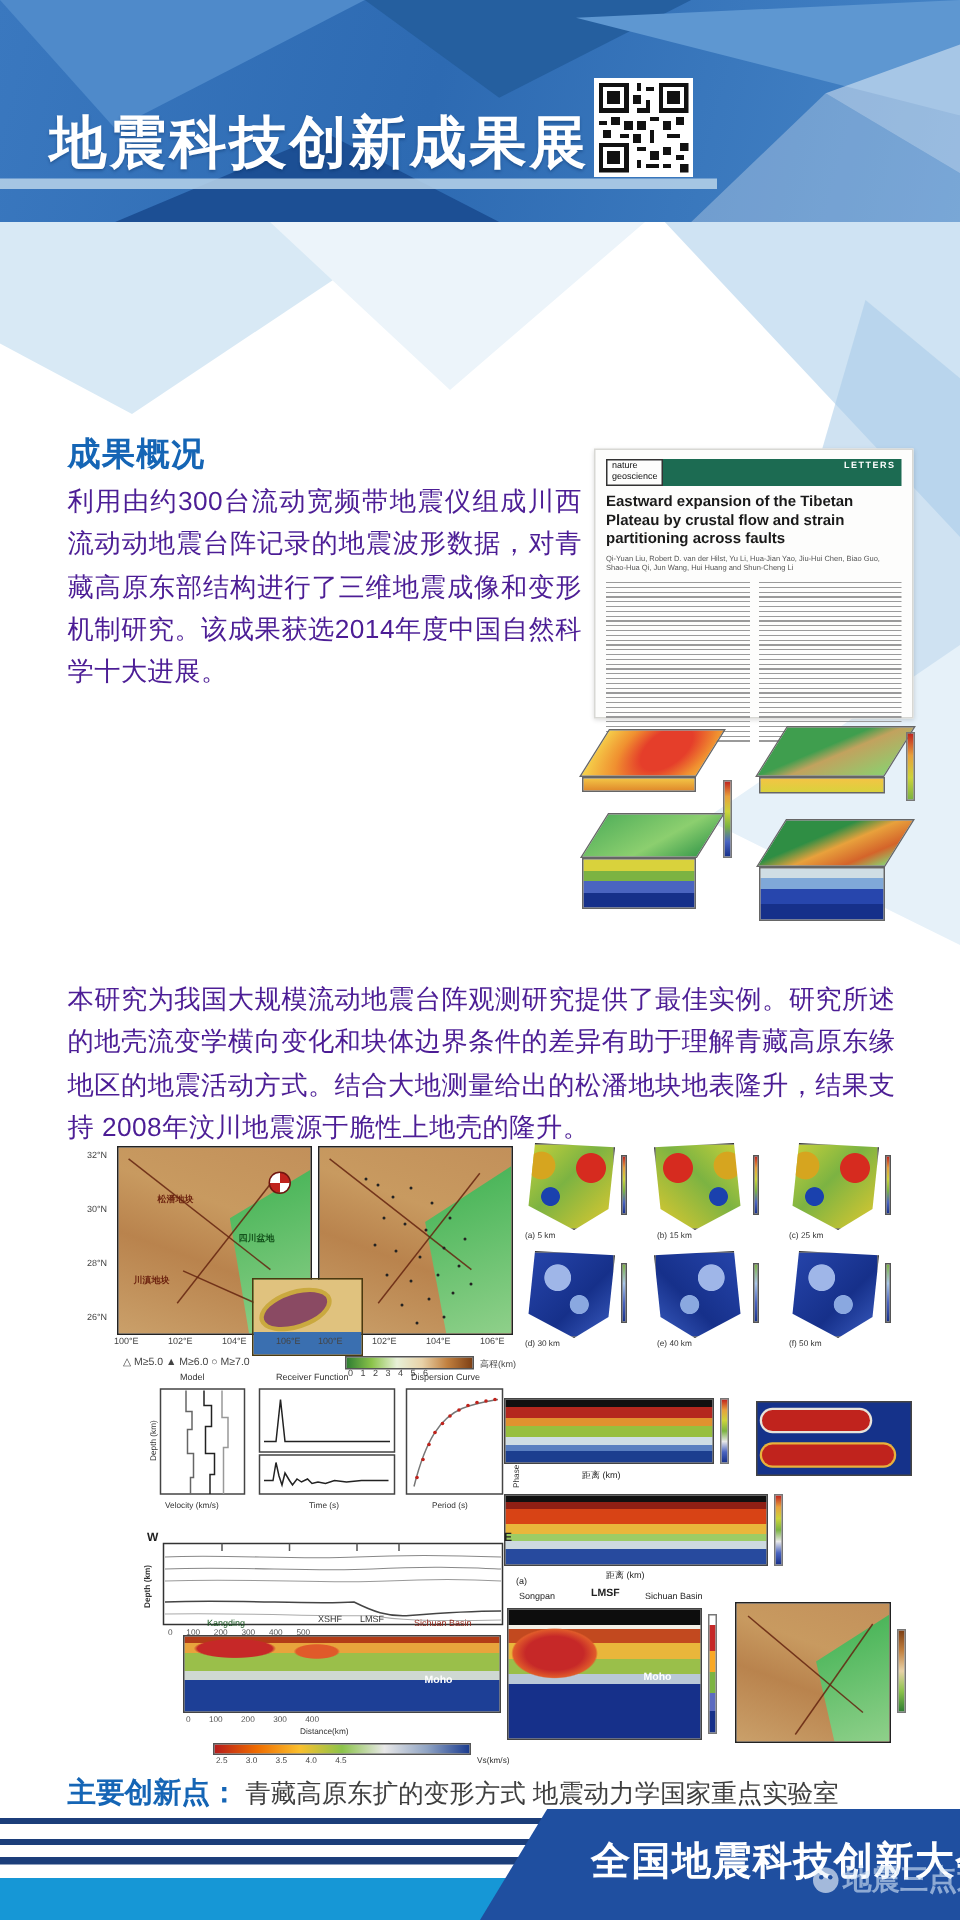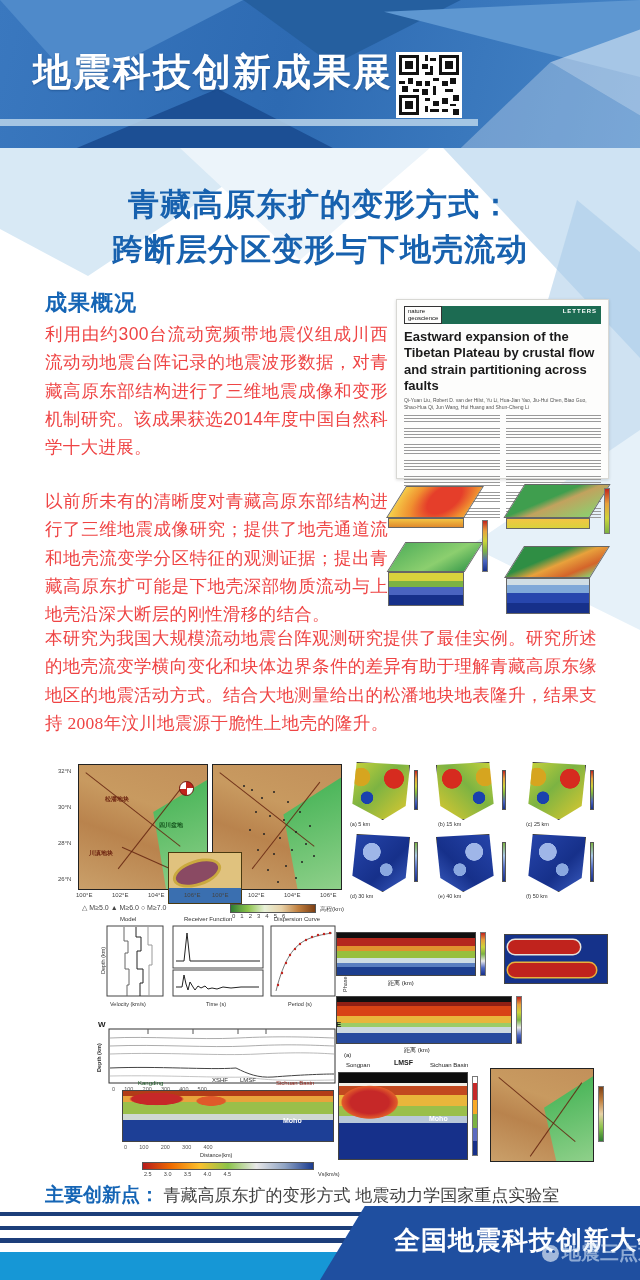--- a/index.html
+++ b/index.html
@@ -3,40 +3,40 @@
 <meta charset="utf-8">
 <style>
   html,body{margin:0;padding:0;background:#888;}
   .page{position:relative;width:640px;height:1280px;background:#fff;overflow:hidden;
         font-family:"Liberation Sans","DejaVu Sans",sans-serif;}
   .abs{position:absolute;}
 
   
   .hdr{left:0;top:0;width:640px;height:148px;background:linear-gradient(105deg,#3a78bf 0%,#2d6ab2 45%,#4685c7 100%);overflow:hidden;}
   .tri{position:absolute;inset:0;}
-  .hdr-title{position:absolute;left:33px;top:47px;font-size:38px;font-weight:900;color:#fff;letter-spacing:2px;text-shadow:0 1px 2px rgba(0,40,90,.35);}
+  .hdr-title{position:absolute;left:33px;top:70px;font-size:38px;font-weight:900;color:#fff;letter-spacing:2px;text-shadow:0 1px 2px rgba(0,40,90,.35);}
   .hdr-band{position:absolute;left:0;top:119px;width:478px;height:7px;background:rgba(185,212,234,.85);}
   .qr{position:absolute;left:396px;top:52px;width:66px;height:66px;background:#fff;padding:3px;box-sizing:border-box;}
 
   
   .poly{position:absolute;}
 
   
   .main-title{left:0;top:183px;width:640px;text-align:center;color:#1761ae;font-weight:900;font-size:31px;line-height:1.45;letter-spacing:1px;}
 
   
   .sec-h{color:#1565b5;font-weight:900;font-size:22px;letter-spacing:1px;}
-  .sec-p{font-size:17.5px;color:#ef4444;line-height:1.62;text-align:justify;letter-spacing:.3px;}
+  .sec-p{font-size:17.5px;color:#4c1d95;line-height:1.62;text-align:justify;letter-spacing:.3px;}
 
   
   .paper{left:396px;top:299px;width:213px;height:180px;background:#fdfdfc;border:1px solid #d8d8d4;box-shadow:0 1px 3px rgba(0,0,0,.15);padding:6px 7px;box-sizing:border-box;}
   .paper-top{display:flex;align-items:stretch;height:18px;}
   .jbox{border:1px solid #333;font-size:6px;line-height:1.1;padding:1px 3px;color:#111;white-space:pre;}
   .lbar{flex:1;background:#1c6b52;color:#fff;font-size:6px;font-weight:bold;text-align:right;padding:2px 4px 0 0;letter-spacing:1px;}
-  .ptitle{font-size:13px;font-weight:bold;color:#1a1a1a;margin-top:5px;line-height:1.25;}
+  .ptitle{font-size:10px;font-weight:bold;color:#1a1a1a;margin-top:5px;line-height:1.25;}
   .pauth{font-size:5px;color:#555;margin-top:3px;line-height:1.3;}
   .pcols{display:flex;gap:6px;margin-top:5px;}
   .pcol{flex:1;height:108px;background:repeating-linear-gradient(to bottom,#9a9a9a 0,#9a9a9a .8px,transparent .8px,transparent 3.2px);}
 
   
   .iso{position:absolute;border:1px solid #666;box-sizing:border-box;}
   .cbar-v{position:absolute;width:6px;border:1px solid #777;box-sizing:border-box;}
 
   
   .topo{position:absolute;border:1px solid #222;box-sizing:border-box;overflow:hidden;
@@ -150,58 +150,53 @@
     </div>
   </div>
 
   <div class="poly" style="left:40px;top:148px;width:180px;height:11px;clip-path:polygon(0 0,100% 0,80% 100%,10% 100%);background:#1b4e93;"></div>
   <div class="poly" style="left:-20px;top:148px;width:300px;height:128px;clip-path:polygon(0 0,100% 0,36% 100%,0 55%);background:#d8e9f5;"></div>
   <div class="poly" style="left:180px;top:148px;width:250px;height:112px;clip-path:polygon(0 0,100% 0,48% 100%);background:#ecf4fa;"></div>
   <div class="poly" style="left:400px;top:148px;width:240px;height:210px;clip-path:polygon(18% 0,100% 0,100% 100%);background:#cfe3f3;"></div>
   <div class="poly" style="left:500px;top:200px;width:140px;height:290px;clip-path:polygon(55% 0,100% 18%,100% 100%,8% 78%);background:rgba(168,202,232,.55);"></div>
   <div class="poly" style="left:470px;top:430px;width:170px;height:200px;clip-path:polygon(100% 0,100% 100%,0 58%);background:#e6f1f9;"></div>
 
-  <div class="abs main-title">
-    <div>青藏高原东扩的变形方式：</div>
-    <div>跨断层分区变形与下地壳流动</div>
-  </div>
 
   <div class="abs sec-h" style="left:45px;top:288px;">成果概况</div>
   <div class="abs sec-p" style="left:45px;top:320px;width:343px;">利用由约300台流动宽频带地震仪组成川西流动动地震台阵记录的地震波形数据，对青藏高原东部结构进行了三维地震成像和变形机制研究。该成果获选2014年度中国自然科学十大进展。</div>
 
   <div class="abs paper">
     <div class="paper-top">
       <div class="jbox">nature
 geoscience</div>
       <div class="lbar">LETTERS</div>
     </div>
     <div class="ptitle">Eastward expansion of the Tibetan Plateau by crustal flow and strain partitioning across faults</div>
     <div class="pauth">Qi-Yuan Liu, Robert D. van der Hilst, Yu Li, Hua-Jian Yao, Jiu-Hui Chen, Biao Guo, Shao-Hua Qi, Jun Wang, Hui Huang and Shun-Cheng Li</div>
     <div class="pcols">
       <div class="pcol"></div>
       <div class="pcol"></div>
     </div>
   </div>
 
-  <div class="abs sec-p" style="left:45px;top:487px;width:343px;">以前所未有的清晰度对青藏高原东部结构进行了三维地震成像研究；提供了地壳通道流和地壳流变学分区特征的观测证据；提出青藏高原东扩可能是下地壳深部物质流动与上地壳沿深大断层的刚性滑移的结合。</div>
 
   <div class="abs" style="left:386px;top:480px;width:228px;height:142px;">
     <div class="iso" style="left:10px;top:6px;width:78px;height:32px;transform:skewX(-32deg);background:radial-gradient(circle at 60% 40%,#e53e2a 0 30%,#f09030 60%,#f6d44c 100%);"></div>
     <div class="iso" style="left:2px;top:38px;width:76px;height:10px;background:linear-gradient(#f3c445,#e08a2c);"></div>
     <div class="iso" style="left:10px;top:62px;width:78px;height:30px;transform:skewX(-32deg);background:linear-gradient(140deg,#57b25c,#8ccf6f 60%,#3f9e4e);"></div>
     <div class="iso" style="left:2px;top:92px;width:76px;height:34px;background:linear-gradient(#d9d23c 0 25%,#7cb342 25% 45%,#4a64c0 45% 70%,#16308a 70% 100%);"></div>
     <div class="cbar-v" style="left:96px;top:40px;height:52px;background:linear-gradient(#c0231d,#e8a13c,#cdd43a,#7cb342,#4a64c0,#16308a);"></div>
     <div class="iso" style="left:128px;top:4px;width:86px;height:34px;transform:skewX(-32deg);background:linear-gradient(150deg,#3f9e4e 0 40%,#c2a25e 55%,#8ccf6f 100%);"></div>
     <div class="iso" style="left:120px;top:38px;width:84px;height:11px;background:linear-gradient(#f3c445,#d9d23c);"></div>
     <div class="iso" style="left:128px;top:66px;width:86px;height:32px;transform:skewX(-32deg);background:linear-gradient(150deg,#2f8e44 0 35%,#e8a13c 55%,#d4642a 80%,#8ccf6f 100%);"></div>
     <div class="iso" style="left:120px;top:98px;width:84px;height:36px;background:linear-gradient(#cfdde4 0 18%,#7fa8d8 18% 40%,#2746ad 40% 70%,#16308a 70% 100%);"></div>
     <div class="cbar-v" style="left:218px;top:8px;height:46px;background:linear-gradient(#c0231d,#e8a13c,#cdd43a,#7cb342);"></div>
   </div>
 
-  <div class="abs sec-p" style="left:45px;top:624px;width:552px;font-family:Liberation Serif, serif;">本研究为我国大规模流动地震台阵观测研究提供了最佳实例。研究所述的地壳流变学横向变化和块体边界条件的差异有助于理解青藏高原东缘地区的地震活动方式。结合大地测量给出的松潘地块地表隆升，结果支持 2008年汶川地震源于脆性上地壳的隆升。</div>
+  <div class="abs sec-p" style="left:45px;top:652px;width:552px;">本研究为我国大规模流动地震台阵观测研究提供了最佳实例。研究所述的地壳流变学横向变化和块体边界条件的差异有助于理解青藏高原东缘地区的地震活动方式。结合大地测量给出的松潘地块地表隆升，结果支持 2008年汶川地震源于脆性上地壳的隆升。</div>
 
   <div class="abs" style="left:60px;top:762px;width:290px;height:150px;">
 
     <div class="topo" style="left:18px;top:2px;width:130px;height:126px;">
       <div class="greenpart" style="clip-path:polygon(100% 12%,58% 38%,68% 100%,100% 100%);"></div>
       <div class="fault" style="left:-6px;top:44px;width:120px;transform:rotate(38deg);"></div>
       <div class="fault" style="left:18px;top:60px;width:110px;transform:rotate(-52deg);"></div>
       <div class="fault" style="left:40px;top:96px;width:70px;transform:rotate(24deg);"></div>
       <span class="maplab" style="left:26px;top:30px;color:#6d2410;">松潘地块</span>
       <span class="maplab" style="left:80px;top:56px;color:#14531c;">四川盆地</span>

